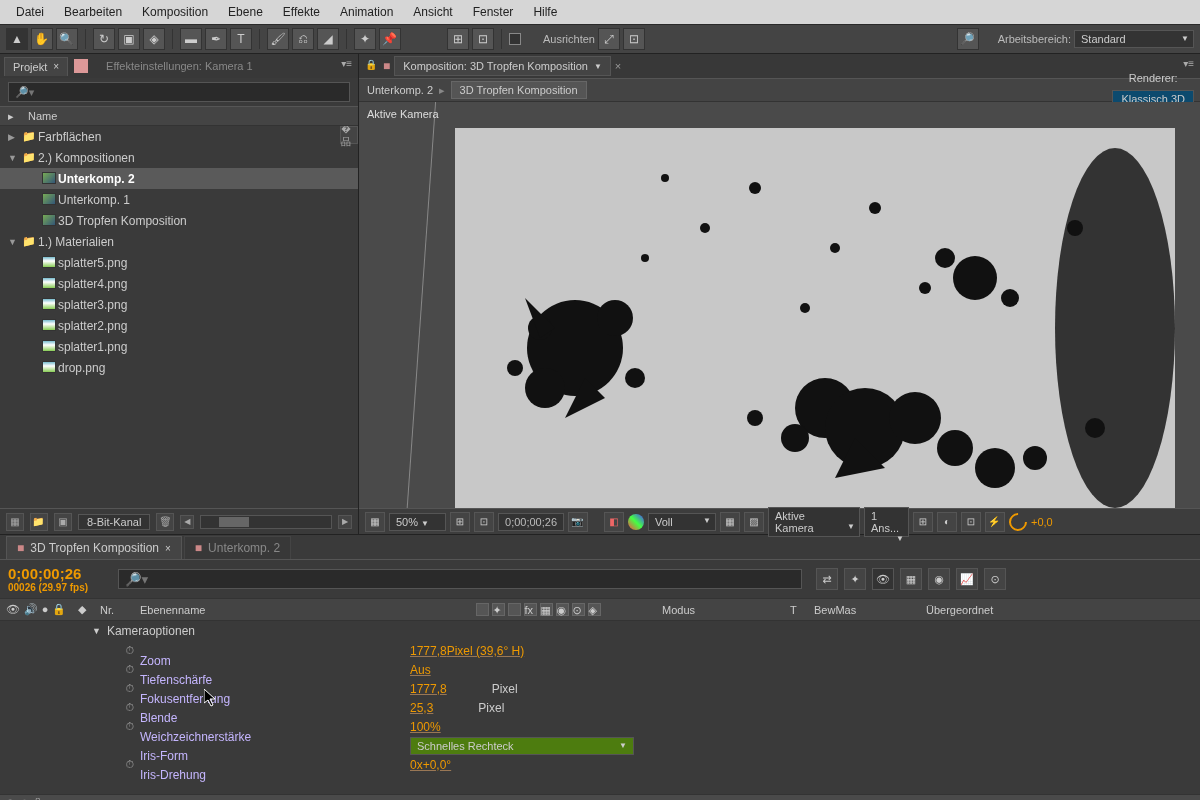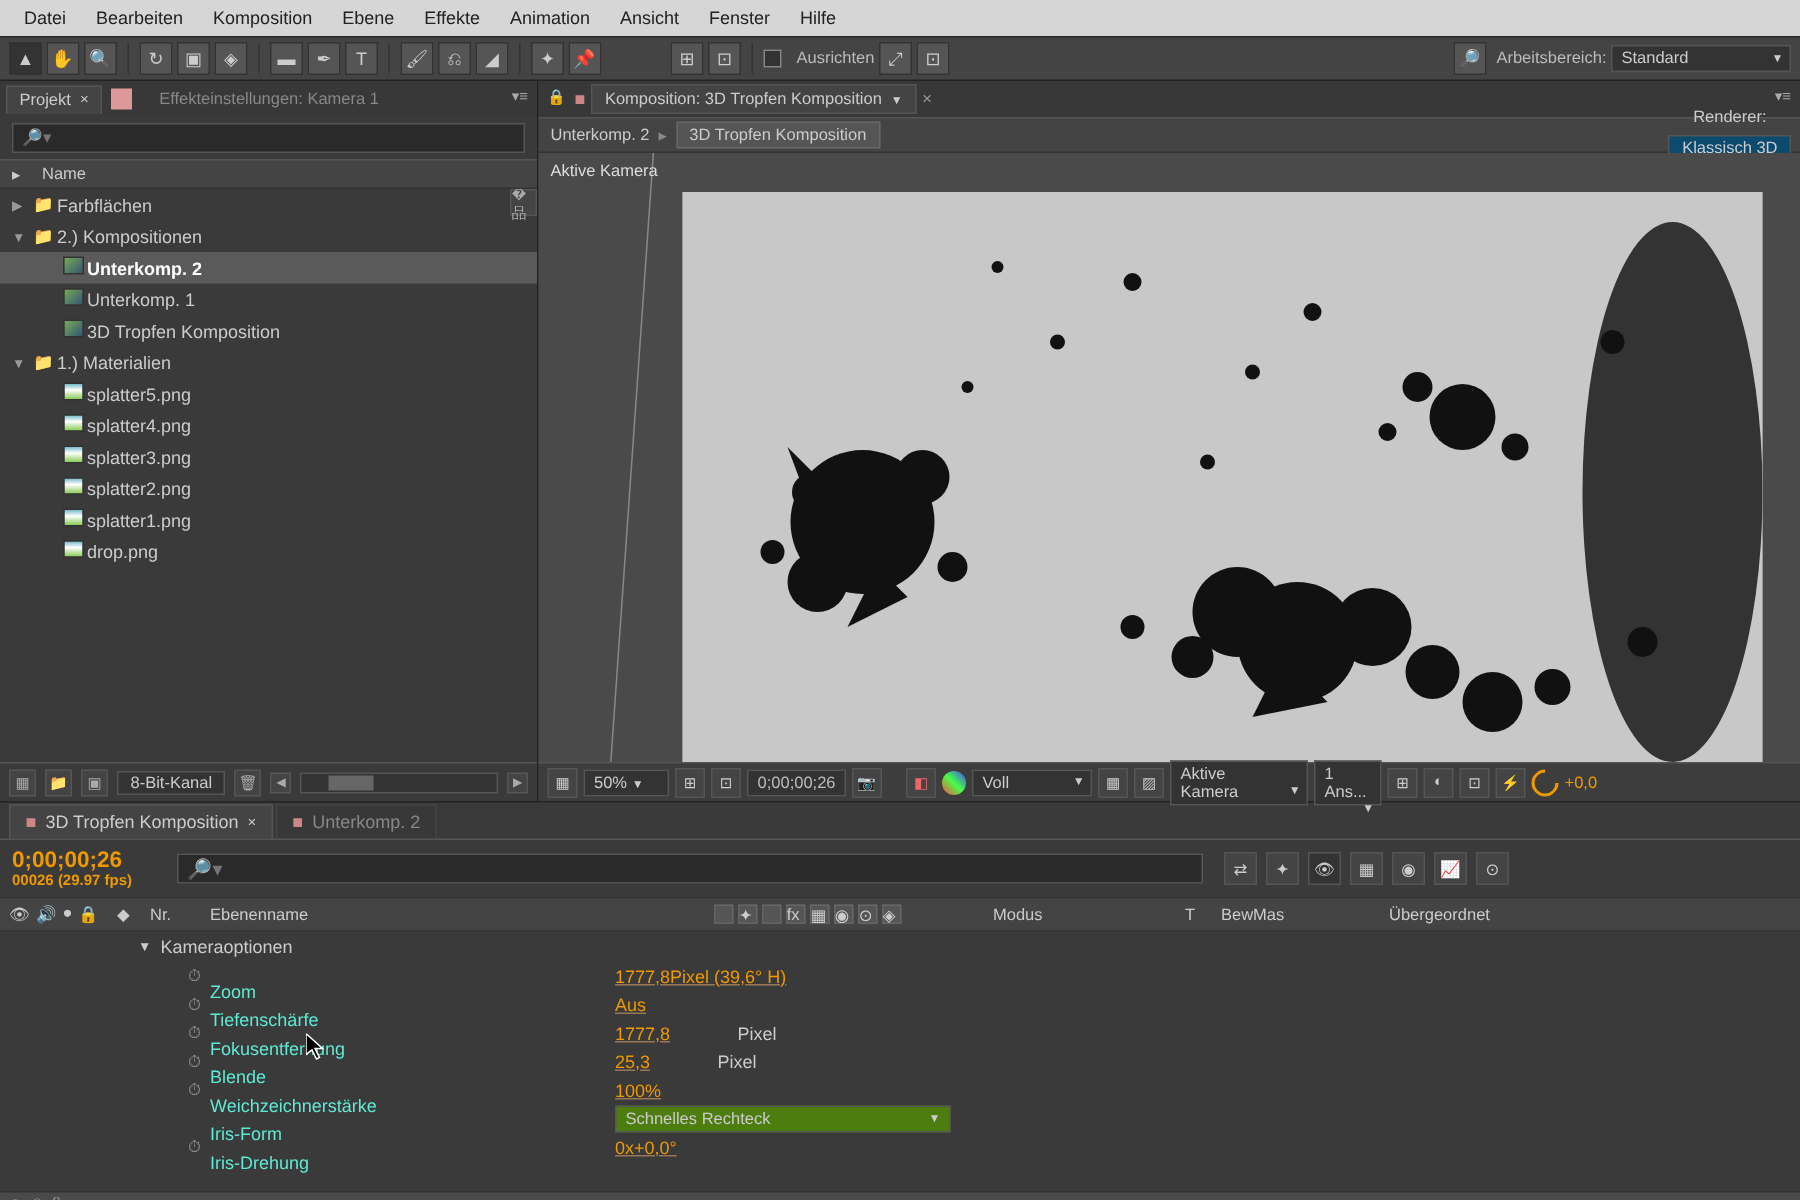--- a/index.html
+++ b/index.html
@@ -4,21 +4,21 @@
 <style>
 * { box-sizing: border-box; margin: 0; padding: 0; font-family: Arial, sans-serif; user-select: none; }
 body { background: #3a3a3a; width: 1200px; height: 800px; overflow: hidden; color: #aaa; font-size: 11px; }
 
 .menubar { background: #d6d6d6; height: 24px; display: flex; align-items: center; padding: 0 6px; color: #222; font-size: 12px; }
 .menubar span { padding: 4px 10px; cursor: default; }
 
 .toolbar { background: #444; height: 30px; border-top: 1px solid #2a2a2a; border-bottom: 1px solid #222; display: flex; align-items: center; padding: 0 6px; gap: 3px; }
 .tbtn { width: 22px; height: 22px; background: #555; border: 1px solid #333; display: flex; align-items: center; justify-content: center; color: #ccc; font-size: 12px; }
 .tsep { width: 1px; height: 20px; background: #333; margin: 0 4px; }
-.tlabel { color: #bbb; font-size: 11px; margin-left: 4px; }
+.tlabel { color: #bbb; font-size: 11px; margin-left: 16px; }
 .tcheck { width: 12px; height: 12px; border: 1px solid #888; background: #333; margin-right: 3px; }
 .spacer { flex: 1; }
 .tselect { background: #333; border: 1px solid #555; color: #ccc; padding: 2px 16px 2px 6px; font-size: 11px; position: relative; }
 
 .main { display: flex; height: 480px; }
 
 .left { width: 358px; background: #3a3a3a; display: flex; flex-direction: column; }
 .left-tabs { height: 24px; background: #383838; display: flex; align-items: center; padding-left: 4px; position: relative; }
 .tab { background: #444; padding: 3px 8px; color: #ccc; font-size: 11px; border: 1px solid #555; border-bottom: none; display: flex; align-items: center; gap: 6px; }
 .tab.inactive { color: #888; background: #3a3a3a; border-color: #444; }
@@ -112,21 +112,21 @@
 .ch-mode { width: 128px; }
 .ch-t { width: 24px; }
 .ch-bm { width: 112px; }
 .ch-parent { width: 130px; }
 
 .timeline-body { flex: 1; overflow: auto; background: #3a3a3a; }
 .kam-hdr { display: flex; align-items: center; height: 20px; padding-left: 92px; font-size: 12px; color: #ccc; }
 .kam-hdr .tw { font-size: 9px; margin-right: 6px; }
 .prow { display: flex; align-items: center; height: 19px; font-size: 12px; }
 .prow .picon { width: 140px; text-align: right; padding-right: 6px; color: #999; font-size: 11px; }
-.prow .pname { width: 270px; color: #5eead4; margin-top: 20px; }
+.prow .pname { width: 270px; color: #c4b5fd; margin-top: 20px; }
 .prow .pval { color: #e90; text-decoration: underline; text-decoration-color: #975; }
 .prow .pval-unit { color: #ccc; margin-left: 1px; padding-left: 44px; }
 .irissel { width: 224px; height: 18px; background: #4d7c0f; border: 1px solid #555; color: #ccc; padding: 0 6px; display:flex;align-items:center;justify-content:space-between;font-size:11px; }
 
 .statusbar { height: 16px; background: #4a4a4a; border-top: 1px solid #333; display: flex; align-items: center; padding: 0 6px; gap: 6px; font-size: 10px; color: #999; }
 
 .flag-ico { width: 13px; height: 13px; background: #555; border: 1px solid #666; }
 .cursor-arrow { position: absolute; left: 204px; top: 689px; width: 14px; height: 18px; z-index: 100; pointer-events: none; }
 </style>
 </head>
@@ -333,21 +333,21 @@
     <div class="vp-foot">
       <div class="vficon">▦</div>
       <div class="vfsel"><span>50%</span> <span style="font-size:8px">▼</span></div>
       <div class="vficon">⊞</div>
       <div class="vficon">⊡</div>
       <div class="vfnum">0;00;00;26</div>
       <div class="vficon">📷</div>
       <div style="width:8px"></div>
       <div class="vficon redicon">◧</div>
       <div class="coloricon"></div>
-      <div class="vfsel" style="width:80px"><span>Voll</span> <span style="font-size:8px;position:absolute;right:4px">▼</span></div>
+      <div class="vfsel" style="width:68px"><span>Voll</span> <span style="font-size:8px;position:absolute;right:4px">▼</span></div>
       <div class="vficon">▦</div>
       <div class="vficon">▨</div>
       <div class="vfsel" style="width:92px"><span>Aktive Kamera</span> <span style="font-size:8px;position:absolute;right:4px">▼</span></div>
       <div class="vfsel" style="width:45px"><span>1 Ans...</span> <span style="font-size:8px;position:absolute;right:4px">▼</span></div>
       <div class="vficon">⊞</div>
       <div class="vficon">◐</div>
       <div class="vficon">⊡</div>
       <div class="vficon">⚡</div>
       <div class="kompwheel"></div>
       <span class="orangetxt">+0,0</span>

